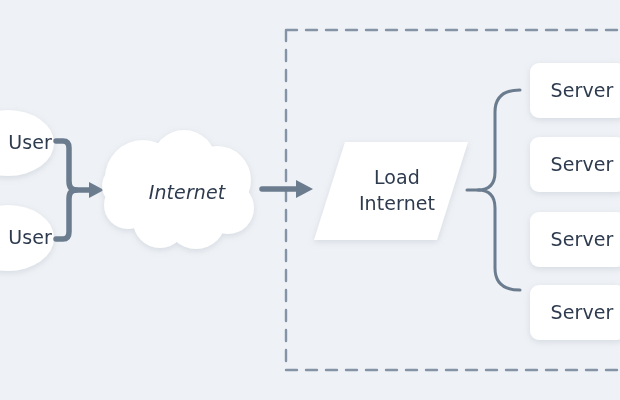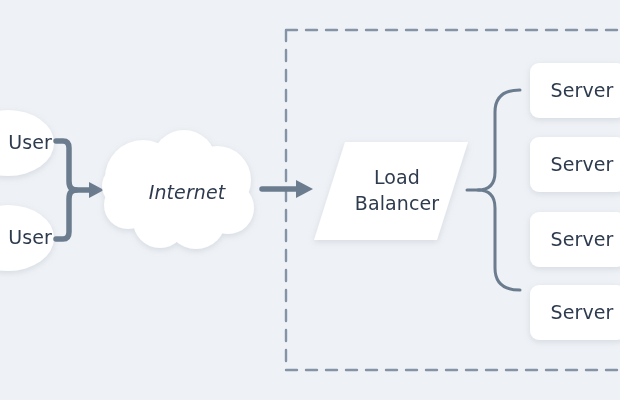--- a/index.html
+++ b/index.html
@@ -94,20 +94,20 @@
     <rect x="530" y="212" width="96" height="55" rx="9" fill="#ffffff" filter="url(#softshadow)"></rect>
     <rect x="530" y="285" width="96" height="55" rx="9" fill="#ffffff" filter="url(#softshadow)"></rect>
   </svg>
 
   <div class="node-label user-label-top">User</div>
   <div class="node-label user-label-bot">User</div>
 
   <div class="node-label internet-label">Internet</div>
 
   <div class="node-label lb-label">Load
-Balancer</div>
+Internet</div>
 
   <div class="node-label server-label server-1">Server</div>
   <div class="node-label server-label server-2">Server</div>
   <div class="node-label server-label server-3">Server</div>
   <div class="node-label server-label server-4">Server</div>
 
 </div>
 
 </body></html>

